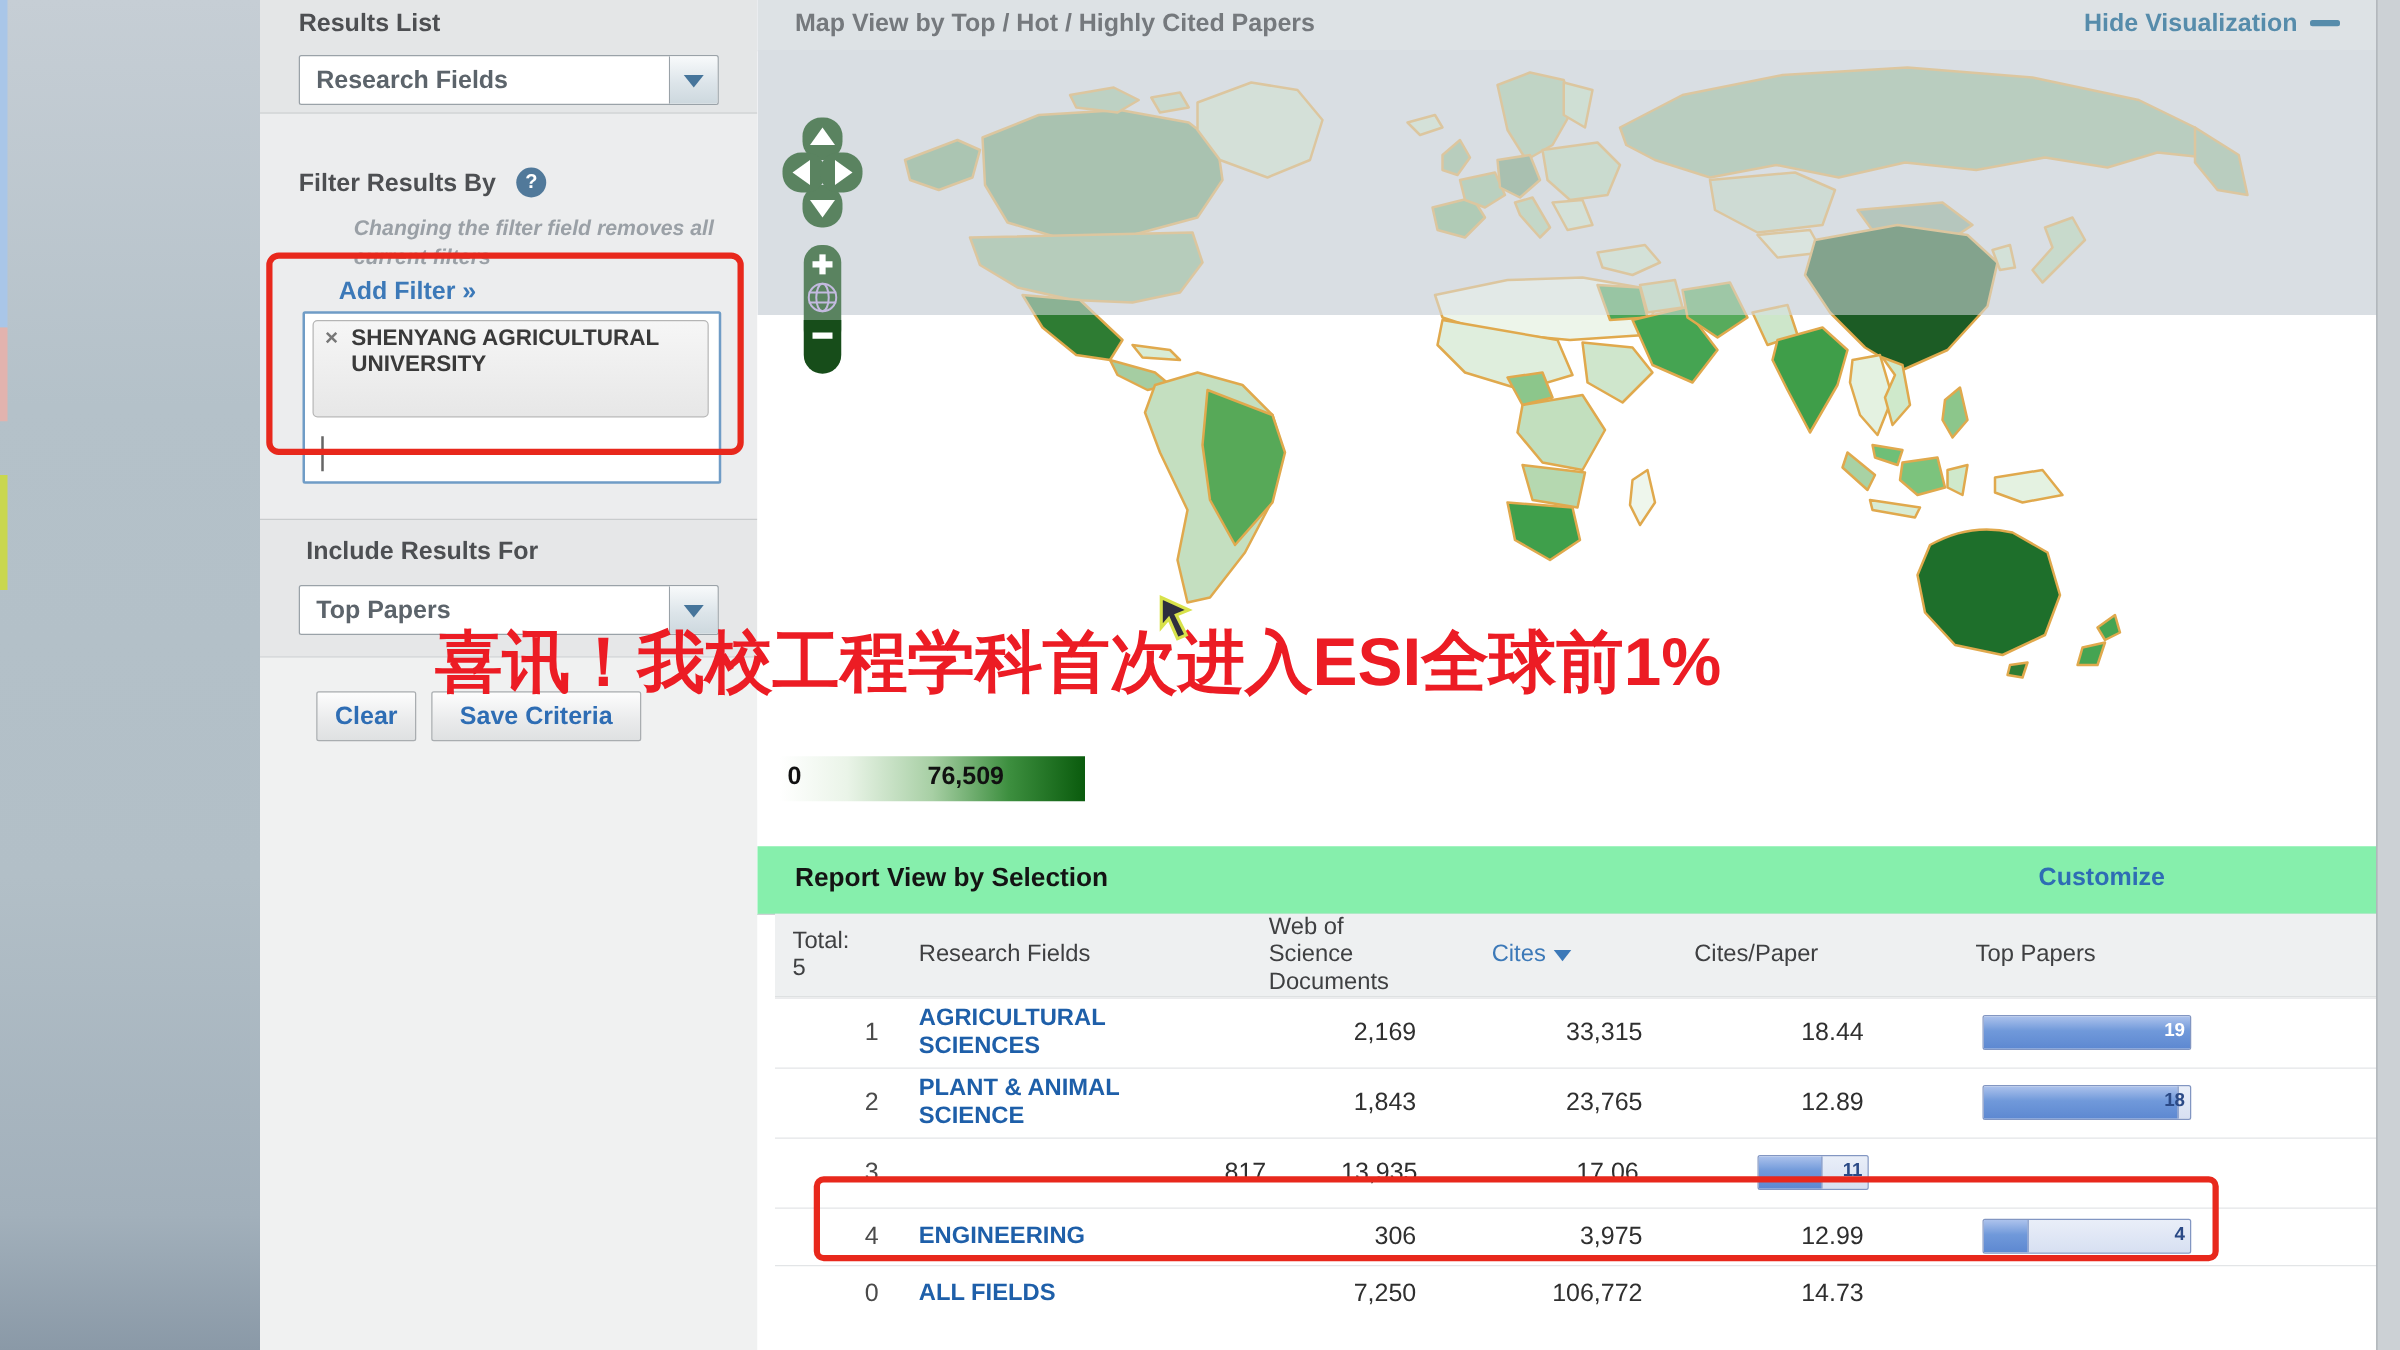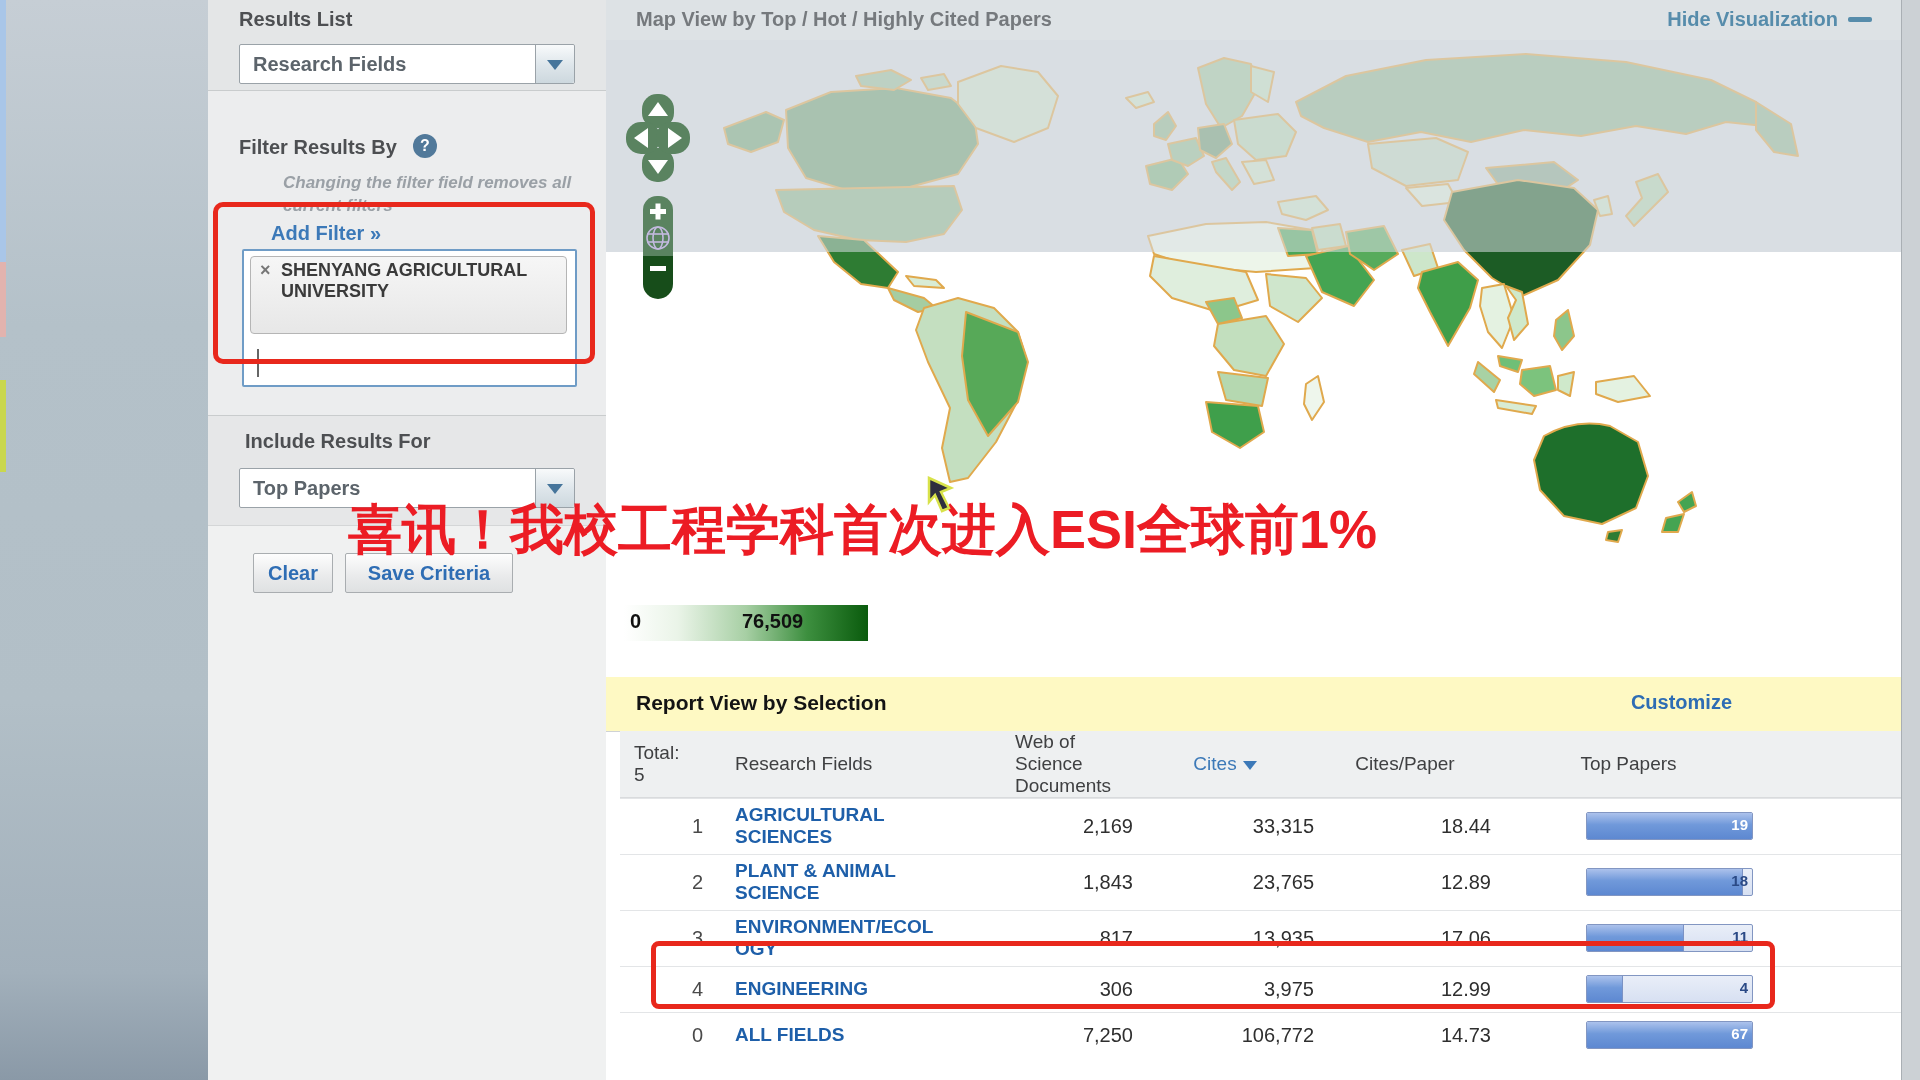--- a/index.html
+++ b/index.html
@@ -62,21 +62,21 @@
 
   .map-area{position:absolute;left:0;top:40px;width:1296px;height:600px;background:#fff;}
   .map-area svg.world{position:absolute;left:0;top:0;}
   .map-controls{position:absolute;left:18px;top:50px;}
 
   .legend{position:absolute;left:18px;top:565px;width:244px;height:36px;
     background:linear-gradient(90deg,#ffffff 0%,#eaf4e8 22%,#a7cfa4 50%,#3d8f3f 75%,#0a5b0d 100%);}
   .legend-min{position:absolute;left:6px;top:5px;font-size:20px;font-weight:bold;color:#111;}
   .legend-max{position:absolute;left:118px;top:5px;font-size:20px;font-weight:bold;color:#111;}
 
-  .report-bar{position:absolute;left:0;top:677px;width:1296px;height:54px;background:#fef9c3;
+  .report-bar{position:absolute;left:0;top:677px;width:1296px;height:54px;background:#86efac;
     border-bottom:1px solid #cfd2d5;}
   .report-title{position:absolute;left:30px;top:14px;font-size:21px;font-weight:bold;color:#141414;}
   .customize{position:absolute;right:170px;top:14px;font-size:20px;font-weight:bold;color:#2e6db4;cursor:pointer;}
 
   .table{position:absolute;left:14px;top:731px;width:1282px;}
   .trow{display:grid;grid-template-columns:115px 280px 120px 180px 180px 1fr;align-items:center;background:#fff;}
   .trow + .trow{border-top:1px solid #e3e5e7;}
   .thead{background:#eef0f1;border-bottom:1px solid #d9dbdd;min-height:54px;}
   .th{font-size:19px;font-weight:normal;color:#3f4042;line-height:1.15;}
   .th.c1{padding-left:14px;}
@@ -325,23 +325,20 @@
         <div class="cell">
             <div class="bar-box">
               <div class="bar-fill" style="width: 94%;"></div>
               <span class="bar-val val-dark">18</span>
             </div>
           </div>
       </div>
 
       <div class="trow tall">
         <div class="cell c-rank">3</div>
-        <div class="cell c-field">
-            <span>ENVIRONMENT/ECOLOGY</span>
-          </div>
         <div class="cell c-num c3n">817</div>
         <div class="cell c-num c4n">13,935</div>
         <div class="cell c-num c5n">17.06</div>
         <div class="cell">
             <div class="bar-box">
               <div class="bar-fill" style="width: 58%;"></div>
               <span class="bar-val val-dark">11</span>
             </div>
           </div>
       </div>
@@ -363,26 +360,20 @@
       </div>
 
       <div class="trow short">
         <div class="cell c-rank">0</div>
         <div class="cell c-field">
             <span>ALL FIELDS</span>
           </div>
         <div class="cell c-num c3n">7,250</div>
         <div class="cell c-num c4n">106,772</div>
         <div class="cell c-num c5n">14.73</div>
-        <div class="cell">
-            <div class="bar-box">
-              <div class="bar-fill" style="width: 100%;"></div>
-              <span class="bar-val val-light">67</span>
-            </div>
-          </div>
       </div>
     </div>
   </div>
 
   <div class="scroll-strip"></div>
 
   <div class="red-rect rr1"></div>
   <div class="red-rect rr2"></div>
   <div class="banner">喜讯！我校工程学科首次进入ESI全球前1%</div>
   <svg class="cursor-arrow" width="34" height="40" viewBox="0 0 34 40">

